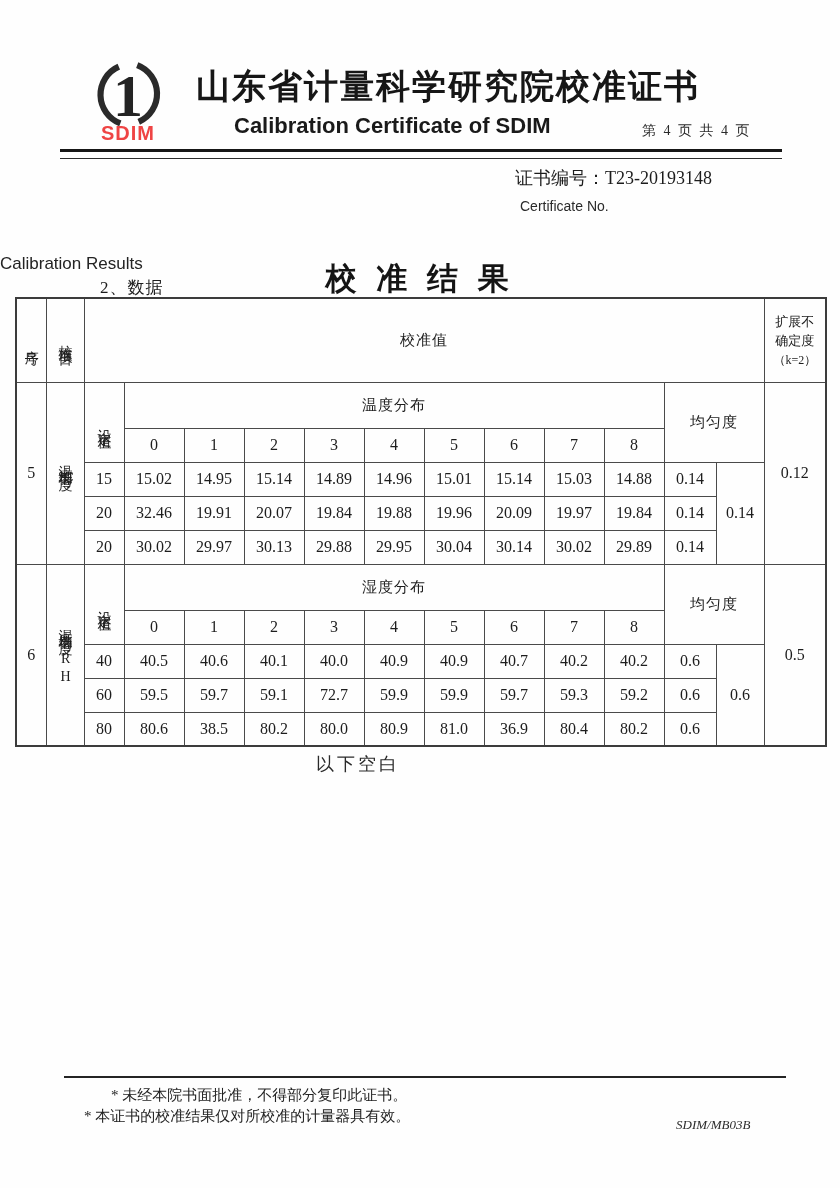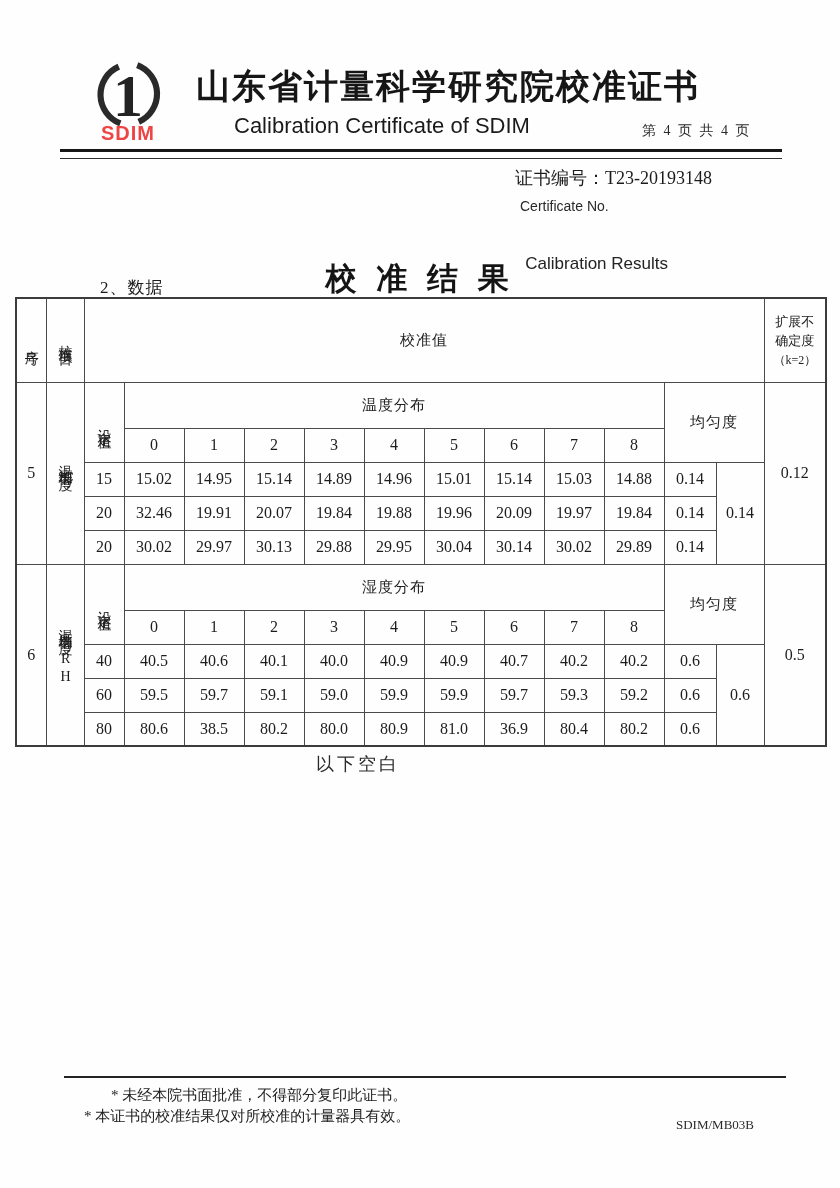--- a/index.html
+++ b/index.html
@@ -10,35 +10,35 @@
   }
   .page{position:absolute;inset:0;background:#fefefe;}
 
   
   .logo{position:absolute;left:85px;top:62px;width:86px;text-align:center;}
   .logo svg{display:block;margin:0 auto;}
   .logo-text{font-family:"Liberation Sans","DejaVu Sans",sans-serif;font-weight:bold;
     font-size:20px;letter-spacing:1px;color:#ef4444;margin-top:-6px;}
   .title-cn{position:absolute;left:196px;top:64px;font-size:34px;font-weight:bold;
     letter-spacing:2px;color:#161616;}
-  .title-en{position:absolute;left:234px;top:113px;font-size:22px;font-weight:normal;
+  .title-en{position:absolute;left:234px;top:113px;font-size:22px;font-weight:bold;
     font-family:"Liberation Sans","DejaVu Sans",sans-serif;color:#1a1a1a;}
   .page-info{position:absolute;left:642px;top:122px;font-size:14px;color:#2a2a2a;letter-spacing:2px;}
   .header-rule{position:absolute;left:60px;top:149px;width:722px;height:6px;
     border-top:3px solid #161616;border-bottom:1px solid #2c2c2c;}
 
   
   .cert-no{position:absolute;left:515px;top:166px;font-size:18px;color:#1c1c1c;}
   .cert-no-en{position:absolute;left:520px;top:198px;font-size:14px;
     font-family:"Liberation Sans","DejaVu Sans",sans-serif;color:#2a2a2a;}
 
   
   .result-title{position:absolute;left:0;top:210px;width:840px;text-align:center;
     font-size:31px;font-weight:bold;letter-spacing:6px;color:#141414;margin-top:48px;}
-  .result-sub{position:absolute;left:0;top:254px;width:668px;text-align:right;
+  .result-sub{position:absolute;left:0;top:254px;width:668px;text-align:left;
     font-size:17px;font-family:"Liberation Sans","DejaVu Sans",sans-serif;color:#232323;}
   .data-heading{position:absolute;left:100px;top:276px;font-size:17px;color:#1d1d1d;letter-spacing:1px;}
 
   
   table.cal{position:absolute;left:15px;top:297px;width:810px;border-collapse:collapse;
     table-layout:fixed;border:2px solid #3c3c3c;}
   table.cal td{border:1px solid #4a4a4a;text-align:center;vertical-align:middle;
     padding:0;color:#1d1d1d;overflow:hidden;}
   td.num{font-size:16px;}
   td.cjk{font-size:15px;letter-spacing:1px;}
@@ -51,21 +51,21 @@
   .unc{width:46px;margin:0 auto;font-size:13px;word-break:break-all;line-height:1.5;color:#1d1d1d;}
   .unc span{display:block;}
   .unc .unc2{font-size:12px;}
 
   
   .blank-note{position:absolute;left:0;top:752px;width:716px;text-align:center;
     font-size:18px;letter-spacing:3px;color:#2a2a2a;}
   .footer-rule{position:absolute;left:64px;top:1076px;width:722px;height:2px;background:#242424;}
   .note1{position:absolute;left:84px;top:1086px;font-size:15px;color:#222;margin-left:27px;}
   .note2{position:absolute;left:84px;top:1107px;font-size:15px;color:#222;}
-  .form-code{position:absolute;left:676px;top:1117px;font-size:13px;color:#2b2b2b;}
+  .form-code{position:absolute;left:676px;top:1117px;font-size:13px;color:#2b2b2b;font-style:italic;}
 </style>
 </head>
 <body>
 
 <div class="page">
 
   <div class="logo">
     <svg width="78" height="66" viewBox="0 0 100 86">
       <path d="M 38 6 A 40 40 0 0 0 40 80" fill="none" stroke="#2a2a2a" stroke-width="8"></path>
       <path d="M 62 4 A 40 40 0 0 1 64 78" fill="none" stroke="#2a2a2a" stroke-width="8"></path>
@@ -208,21 +208,21 @@
       <td class="num">40.2</td>
       <td class="num">40.2</td>
       <td class="num">0.6</td>
       <td rowspan="3" class="num">0.6</td>
     </tr>
     <tr class="data-row">
       <td class="num">60</td>
       <td class="num">59.5</td>
       <td class="num">59.7</td>
       <td class="num">59.1</td>
-      <td class="num">59.0</td>
+      <td class="num">72.7</td>
       <td class="num">59.9</td>
       <td class="num">59.9</td>
       <td class="num">59.7</td>
       <td class="num">59.3</td>
       <td class="num">59.2</td>
       <td class="num">0.6</td>
     </tr>
     <tr class="data-row">
       <td class="num">80</td>
       <td class="num">80.6</td>

